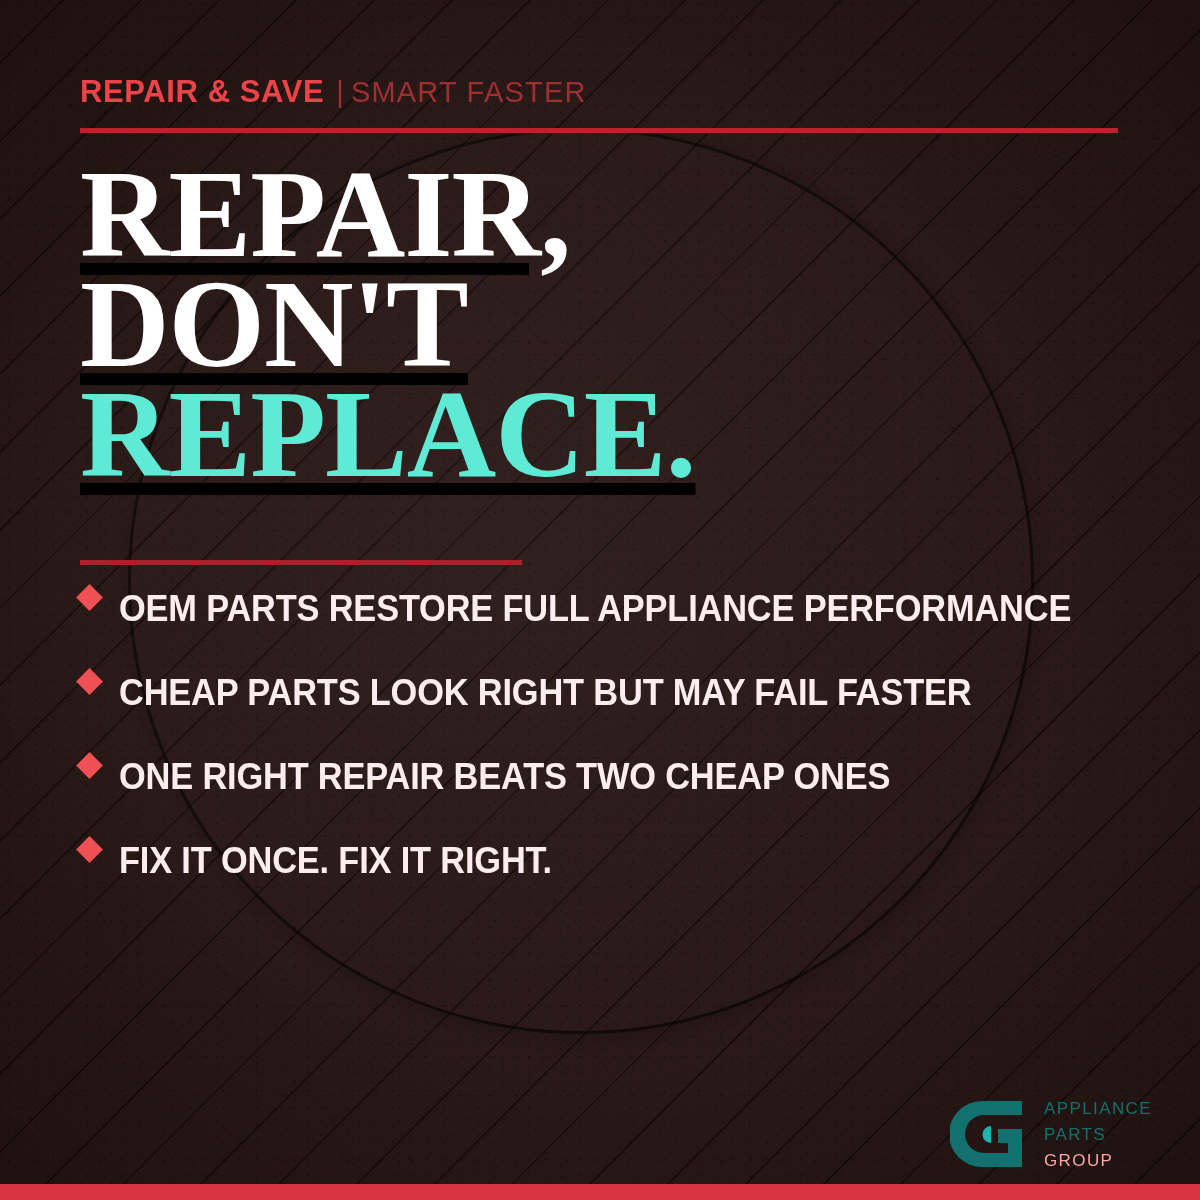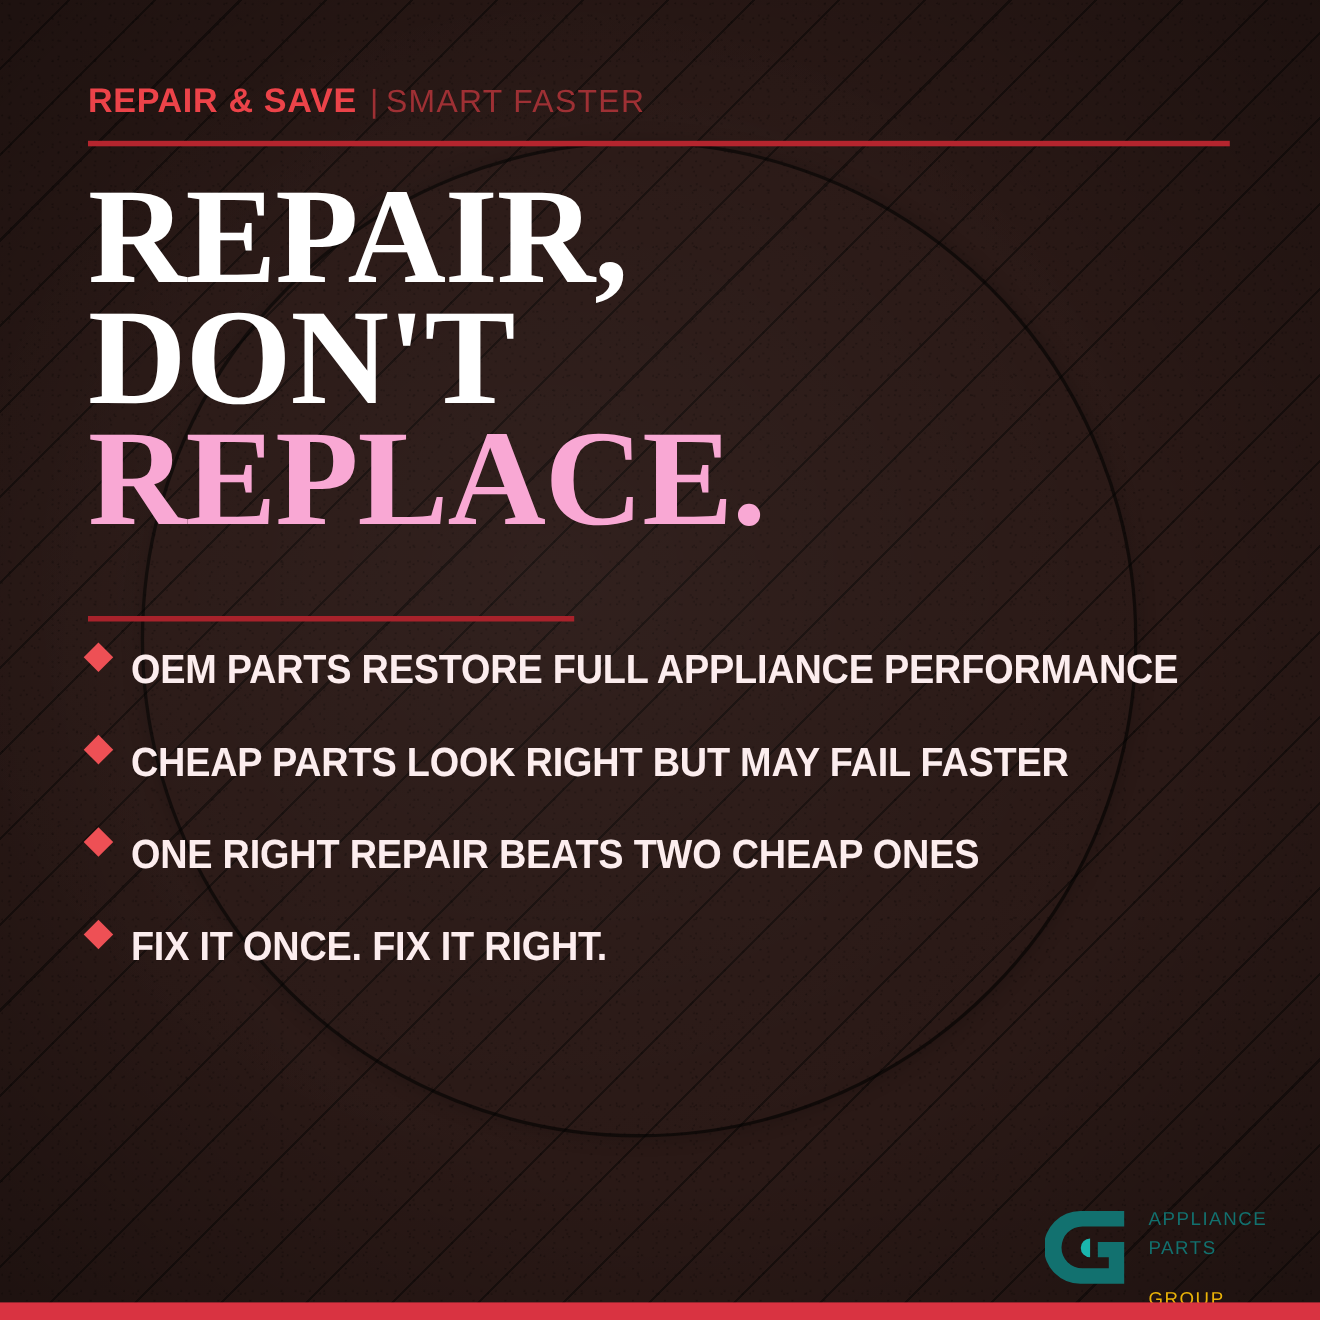--- a/index.html
+++ b/index.html
@@ -109,24 +109,25 @@
   
   .headline {
     position: absolute;
     left: 80px;
     top: 160px;
     font-family: "Liberation Serif", "DejaVu Serif", serif;
     font-weight: bold;
     font-size: 124px;
     line-height: 110px;
     letter-spacing: -1px;
+    text-decoration: underline;
   }
   .hl-line { display: block; white-space: nowrap; }
   .hl-white { color: #ffffff; }
-  .hl-red   { color: #f9a8d4; }
+  .hl-red   { color: #5eead4; }
 
   .rule-mid {
     position: absolute;
     left: 80px;
     top: 560px;
     width: 442px;
     height: 5px;
     background: #a8222b;
   }
 
@@ -180,21 +181,21 @@
     line-height: 26px;
     padding-top: 3px;
   }
   .logo-word {
     font-family: "Liberation Sans", sans-serif;
     font-size: 17px;
     font-weight: normal;
     letter-spacing: 1.4px;
     color: #12716f;
   }
-  .logo-word.dim { color: #eab308; margin-top: 20px; }
+  .logo-word.dim { color: #fca5a5; }
 
   
   .bottom-bar {
     position: absolute;
     left: 0;
     bottom: 0;
     width: 1200px;
     height: 16px;
     background: #d93341;
   }

